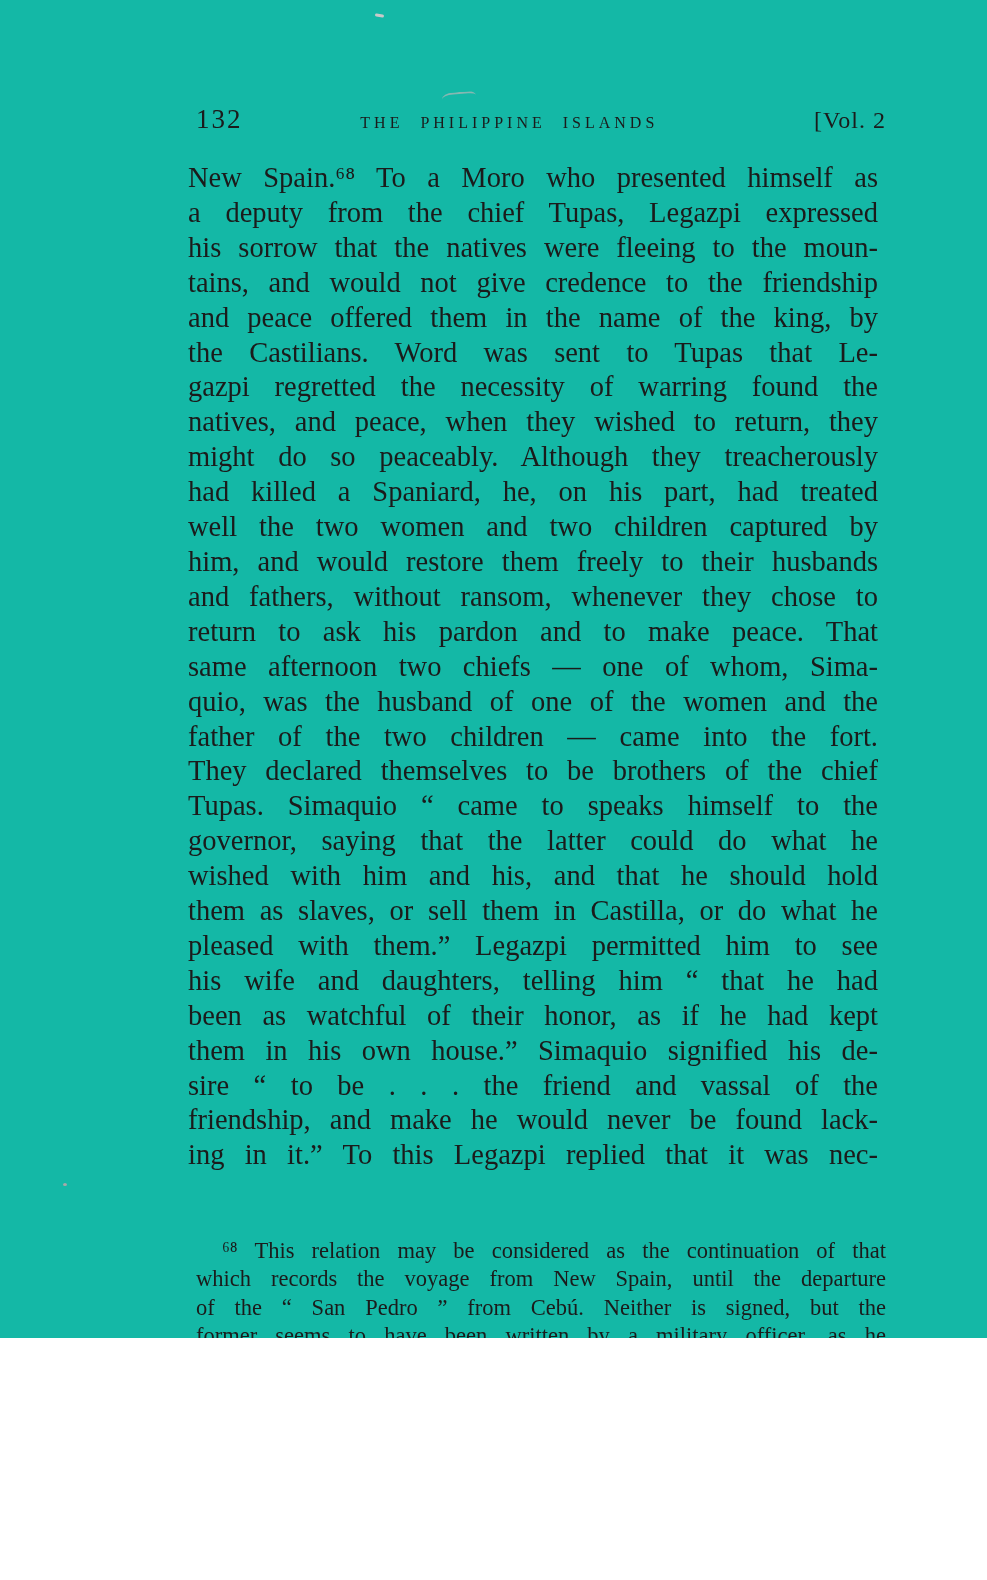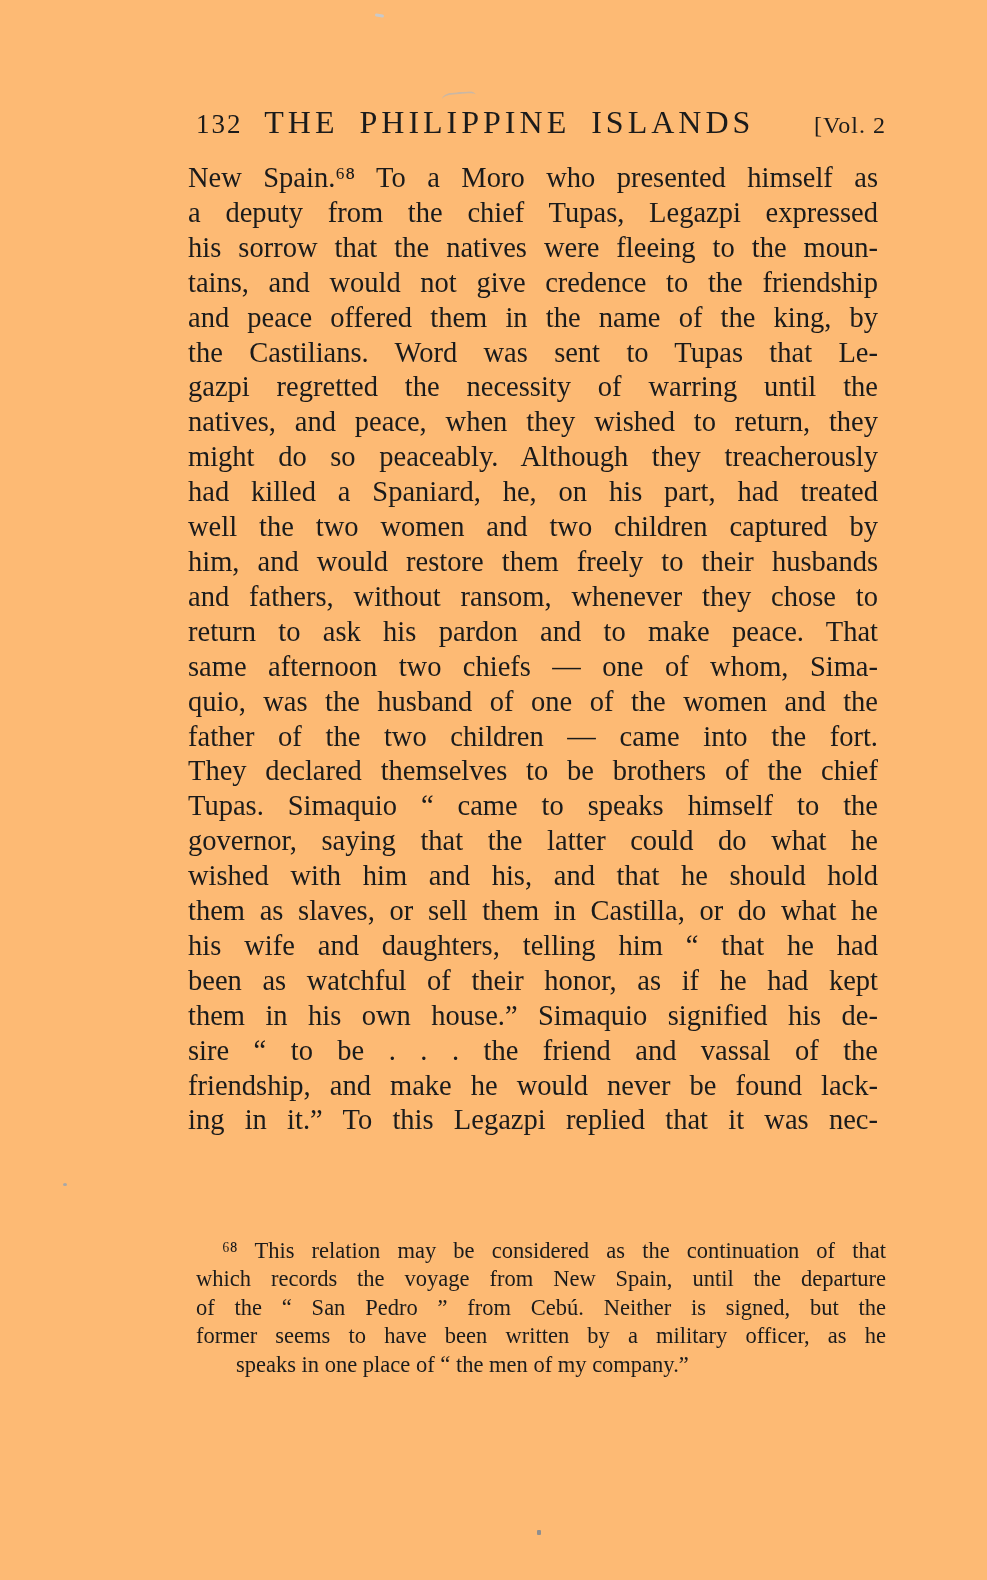--- a/index.html
+++ b/index.html
@@ -3,41 +3,41 @@
 <meta charset="utf-8">
 <style>
   html, body {
     margin: 0;
     padding: 0;
     background: #ffffff;
   }
   .page {
     position: relative;
     width: 987px;
-    height: 1580px;
-    background: #fdba74;
+    height: 1338px;
+    background: #14b8a6;
     font-family: "Liberation Serif", "DejaVu Serif", serif;
     color: #1b1b1b;
     overflow: hidden;
   }
   .running-head {
     position: absolute;
     top: 104px;
     left: 196px;
     width: 690px;
     display: flex;
     justify-content: space-between;
     align-items: baseline;
   }
   .folio {
     font-size: 27px;
     letter-spacing: 2px;
   }
   .running-title {
-    font-size: 32px;
+    font-size: 16px;
     letter-spacing: 4px;
     word-spacing: 9px;
     transform: translateX(-6px);
   }
   .volume {
     font-size: 24px;
     letter-spacing: 1px;
     margin-left: 26px;
   }
   .body-text {
@@ -128,36 +128,37 @@
     <span class="volume">[Vol. 2</span>
   </header>
 
   <main class="body-text">
       <div class="line">New Spain.⁶⁸  To a Moro who presented himself as</div>
       <div class="line">a deputy from the chief Tupas, Legazpi expressed</div>
       <div class="line">his sorrow that the natives were fleeing to the moun-</div>
       <div class="line">tains, and would not give credence to the friendship</div>
       <div class="line">and peace offered them in the name of the king, by</div>
       <div class="line">the Castilians.  Word was sent to Tupas that Le-</div>
-      <div class="line">gazpi regretted the necessity of warring until the</div>
+      <div class="line">gazpi regretted the necessity of warring found the</div>
       <div class="line">natives, and peace, when they wished to return, they</div>
       <div class="line">might do so peaceably.  Although they treacherously</div>
       <div class="line">had killed a Spaniard, he, on his part, had treated</div>
       <div class="line">well the two women and two children captured by</div>
       <div class="line">him, and would restore them freely to their husbands</div>
       <div class="line">and fathers, without ransom, whenever they chose to</div>
       <div class="line">return to ask his pardon and to make peace.  That</div>
       <div class="line">same afternoon two chiefs — one of whom, Sima-</div>
       <div class="line">quio, was the husband of one of the women and the</div>
       <div class="line">father of the two children — came into the fort.</div>
       <div class="line">They declared themselves to be brothers of the chief</div>
       <div class="line">Tupas.  Simaquio “ came to speaks himself to the</div>
       <div class="line">governor, saying that the latter could do what he</div>
       <div class="line">wished with him and his, and that he should hold</div>
       <div class="line">them as slaves, or sell them in Castilla, or do what he</div>
+      <div class="line">pleased with them.”  Legazpi permitted him to see</div>
       <div class="line">his wife and daughters, telling him “ that he had</div>
       <div class="line">been as watchful of their honor, as if he had kept</div>
       <div class="line">them in his own house.”  Simaquio signified his de-</div>
       <div class="line">sire “ to be  .  .  .  the friend and vassal of the</div>
       <div class="line">friendship, and make he would never be found lack-</div>
       <div class="line">ing in it.”  To this Legazpi replied that it was nec-</div>
     </main>
 
   <section class="footnote">
       <div class="line">⁶⁸ This relation may be considered as the continuation of that</div>

